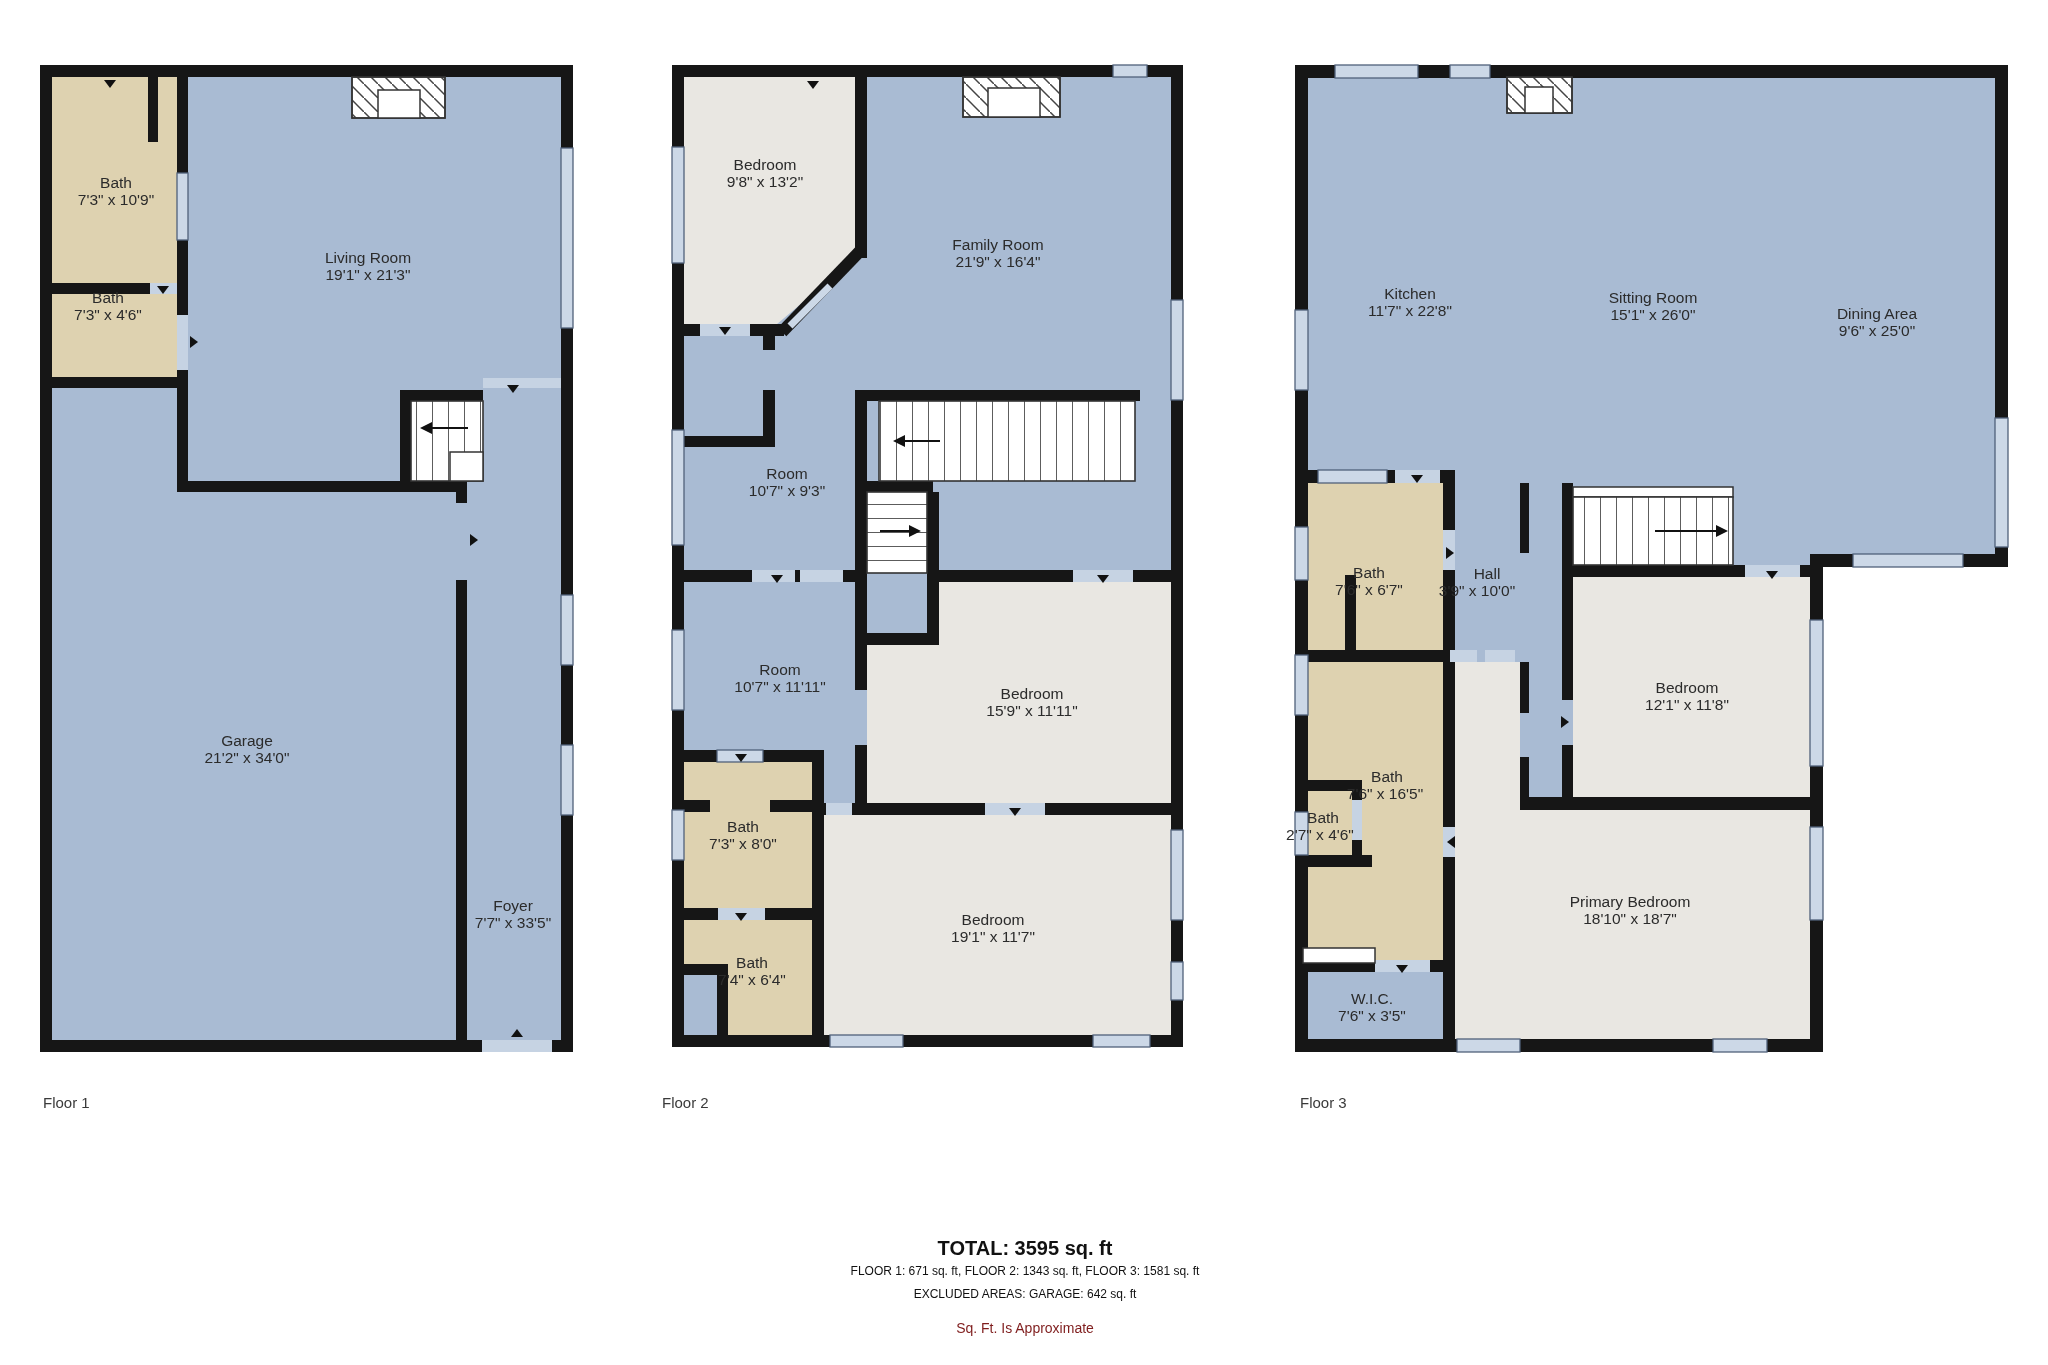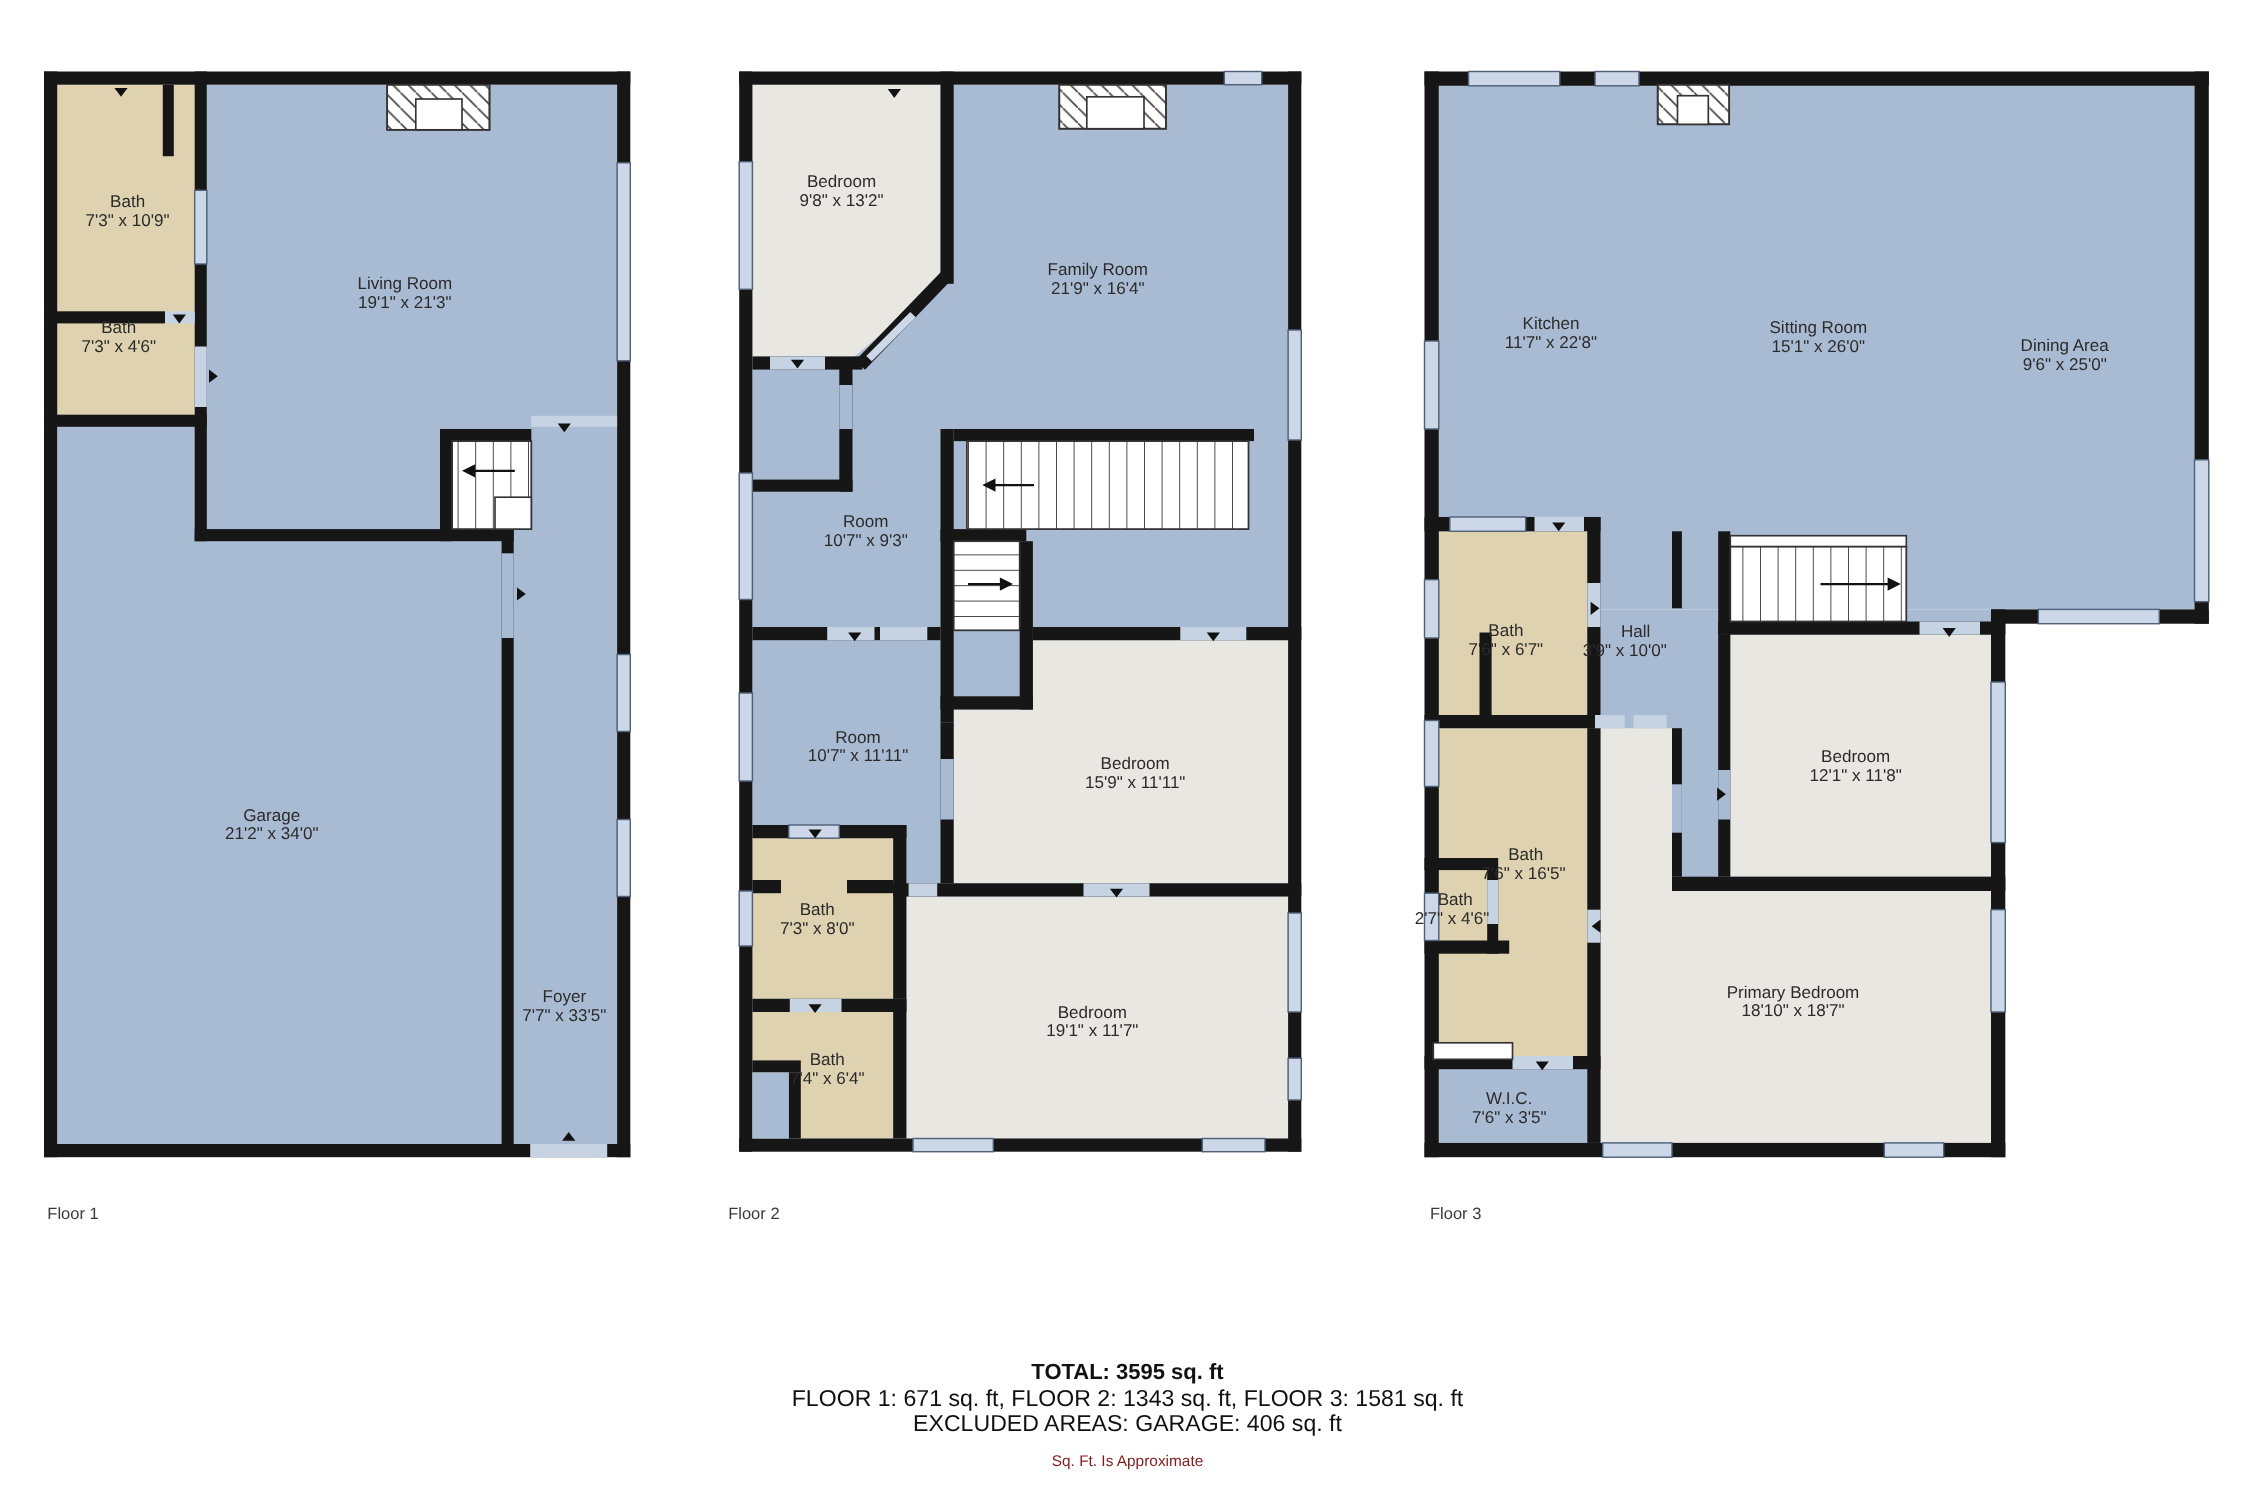--- a/index.html
+++ b/index.html
@@ -13,21 +13,21 @@
   .gray{fill:#e9e7e2;}
   .whitebox{fill:#ffffff;stroke:#333;stroke-width:1.5;}
   .stairbox{fill:#ffffff;stroke:#333;stroke-width:1.6;}
   .arrowline{stroke:#111;stroke-width:2;}
   .arrowhead{fill:#111;}
   .doorarrow{fill:#111;}
   .room-name,.room-dims{font-size:15.5px;fill:#2b2b2b;text-anchor:middle;}
   .floor-tag{font-size:15px;fill:#3a3a3a;}
   #summary{position:absolute;top:1236px;left:425px;width:1200px;text-align:center;color:#111;}
   #summary .total{font-size:20px;font-weight:bold;line-height:24px;text-align:center;}
-  #summary .line{font-size:21px;line-height:23px;}
+  #summary .line{font-size:12px;line-height:23px;}
   #summary .disclaimer{font-size:14px;margin-top:14px;color:#7f1d1d;}
 </style>
 </head>
 <body>
 
 <div id="canvas">
 <svg width="2048" height="1365" viewBox="0 0 2048 1365">
   <defs>
     <pattern id="stairV" width="16" height="10" patternUnits="userSpaceOnUse">
       <path d="M0,0 V10" stroke="#333" stroke-width="1.6" fill="none"></path>
@@ -371,16 +371,16 @@
       <text class="room-dims" x="1372" y="1021">7'6" x 3'5"</text>
     </g>
     <text class="floor-tag" x="1300" y="1108">Floor 3</text>
   </g>
 </svg>
 
 
 <div id="summary">
   <div class="total">TOTAL: 3595 sq. ft</div>
   <div class="line">FLOOR 1: 671 sq. ft, FLOOR 2: 1343 sq. ft, FLOOR 3: 1581 sq. ft</div>
-  <div class="line">EXCLUDED AREAS: GARAGE: 406 sq. ft</div>
+  <div class="line">EXCLUDED AREAS: GARAGE: 642 sq. ft</div>
   <div class="disclaimer">Sq. Ft. Is Approximate</div>
 </div>
 </div>
 
 </body></html>

